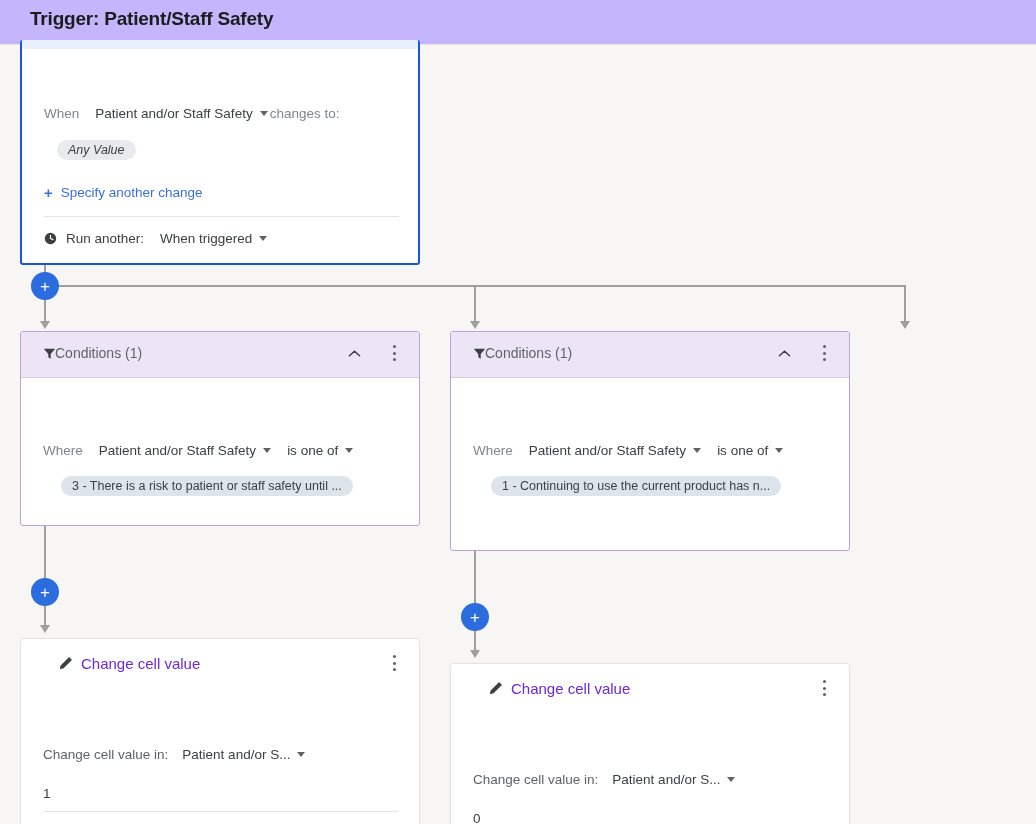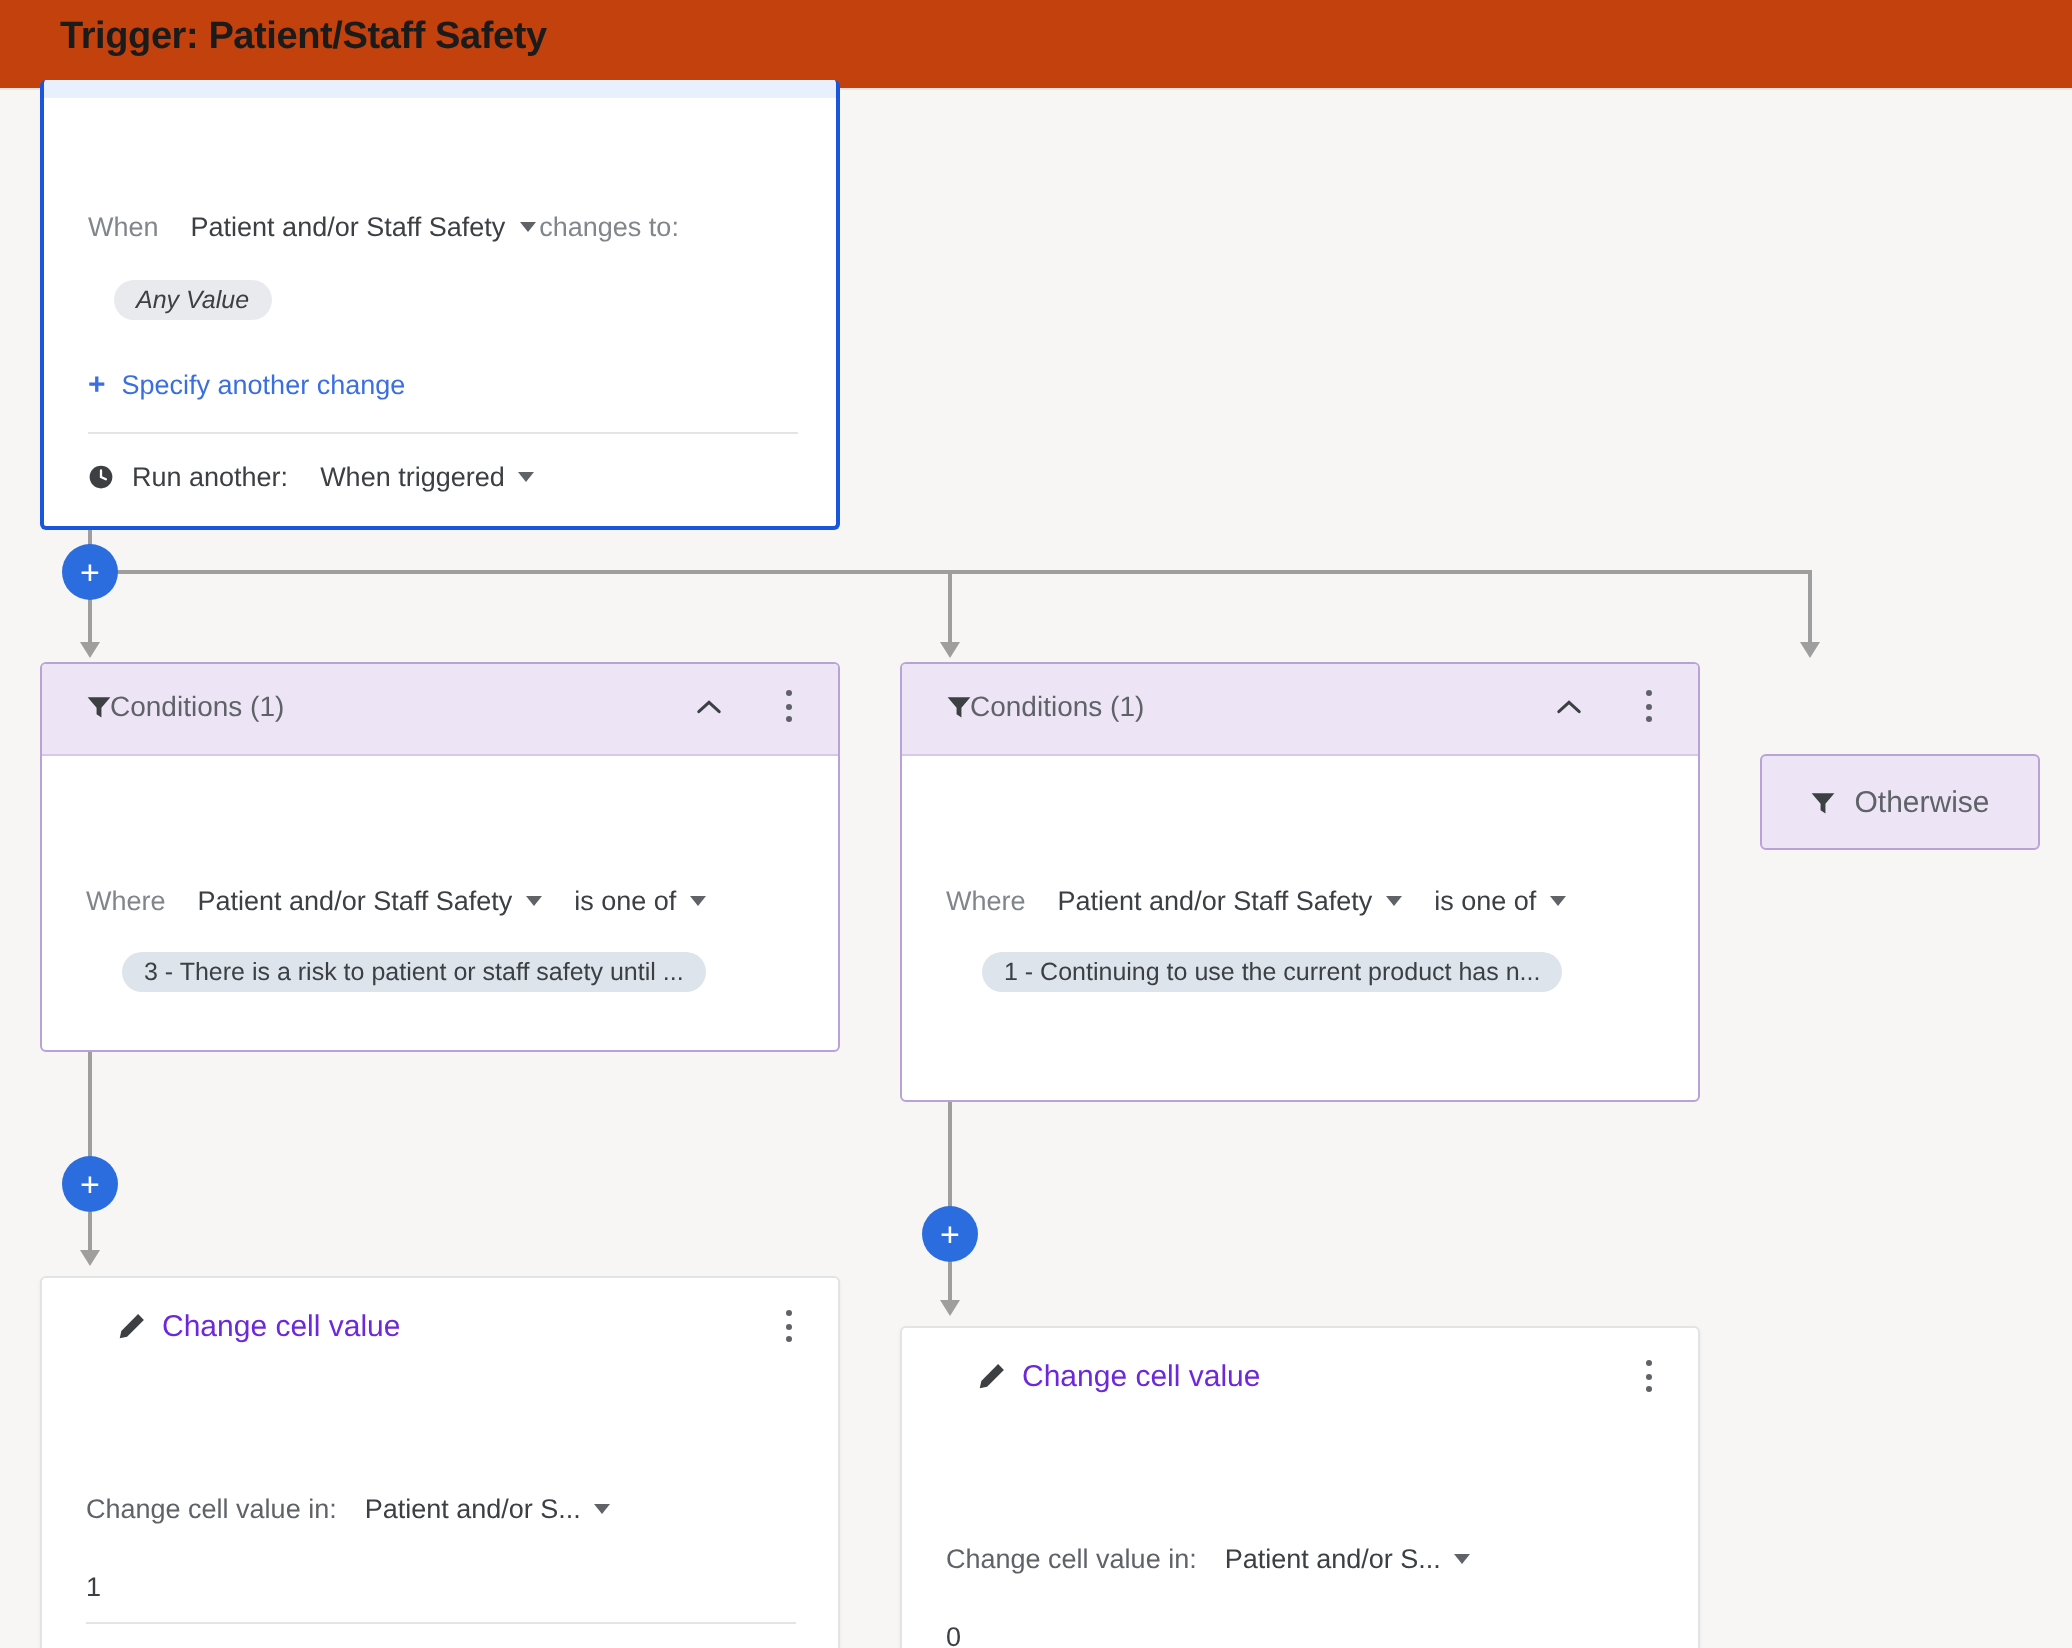--- a/index.html
+++ b/index.html
@@ -9,21 +9,21 @@
     background:#f7f6f5;
     font-family:"Liberation Sans", sans-serif;
     overflow:hidden;
     position:relative;
     color:#3c4043;
   }
 
   
   .topbar{
     position:absolute; left:0; top:0; width:1036px; height:45px;
-    background:#c2410c;
+    background:#c4b5fd;
     border-bottom:1px solid #e6e5e4;
   }
   .topbar-title{
     position:absolute; left:30px; top:8px;
     font-size:19px; font-weight:bold; letter-spacing:-0.2px;
     color:#1b1b1b;
     font-family:"Liberation Sans", sans-serif;
   }
 
   
@@ -311,26 +311,20 @@
         <span class="caret"></span>
       </span>
     </div>
 
     <div class="chip-row" style="left:40px; top:144px; width:345px;">
       <span class="chip chip-blue">1 - Continuing to use the current product has n...</span>
     </div>
 
   </div>
 
-  <div class="otherwise">
-    <svg width="13" height="13" viewBox="0 0 16 16">
-      <path d="M1 2 L15 2 L9.5 8.5 L9.5 14.5 L6.5 12.5 L6.5 8.5 Z" fill="#3c4043"></path>
-    </svg>
-    <span>Otherwise</span>
-  </div>
 
   <div class="card action-card" style="left:20px; top:593px; width:400px; height:222px;">
     <svg class="pencil" viewBox="0 0 16 16">
       <path d="M11.5 1.2 L14.8 4.5 L5.2 14.1 L1 15 L1.9 10.8 Z" fill="#3c4043"></path>
     </svg>
     <div class="action-title">Change cell value</div>
     <div class="kebab" style="right:22px; top:16px;">
         <i></i>
         <i></i>
         <i></i>

